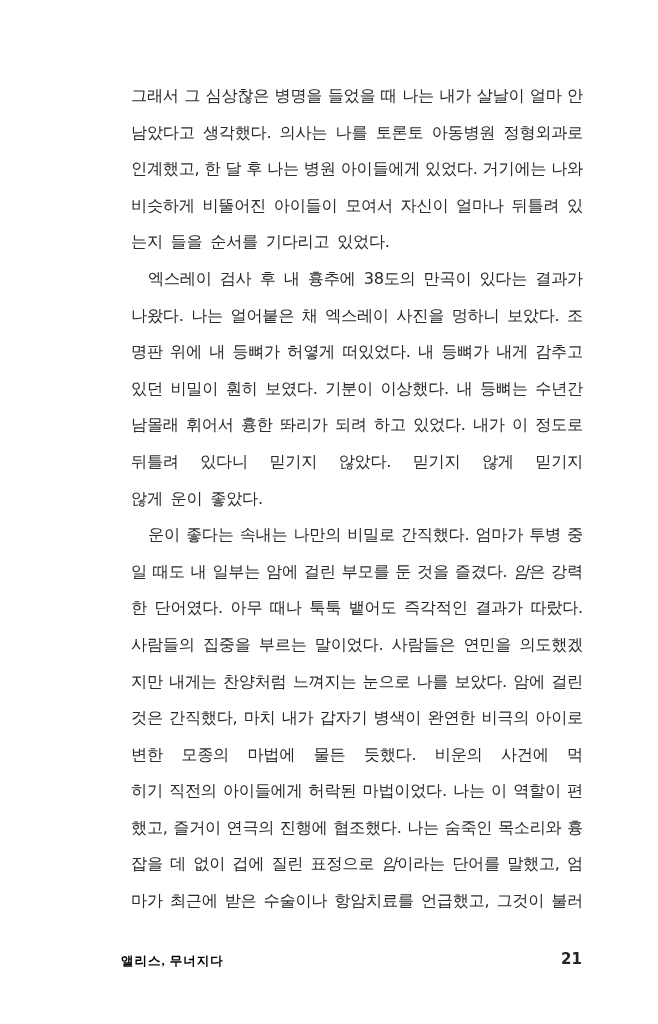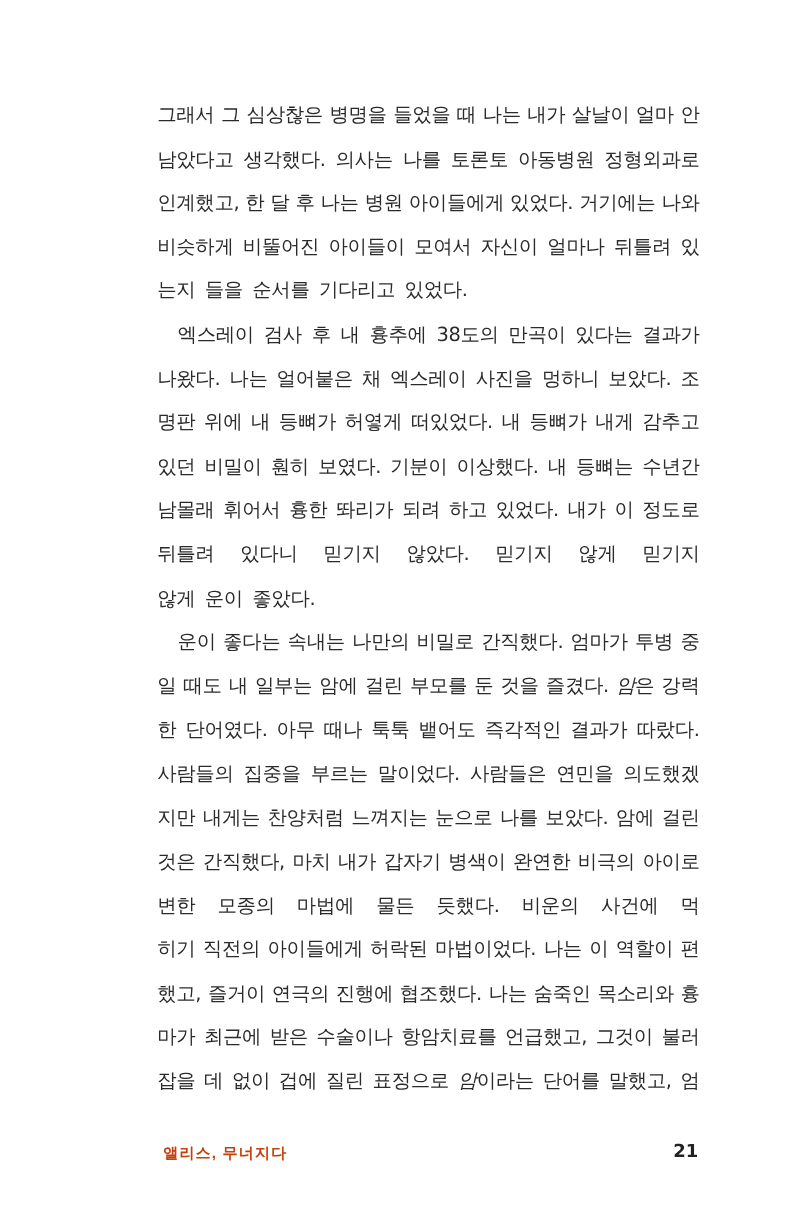--- a/index.html
+++ b/index.html
@@ -15,23 +15,23 @@
   .line {
     height: 36.6px; line-height: 36.6px; white-space: nowrap;
     display: flex; justify-content: space-between;
     letter-spacing: -0.3px;
   }
   .line.last { justify-content: flex-start; }
   .line.indent { padding-left: 17px; }
   .line span.w { display: inline-block; }
   em { font-style: italic; }
   .footer-title {
-    position: absolute; left: 136px; top: 953px;
-    font-family: Liberation Sans, sans-serif; font-weight: bold;
-    font-size: 12.5px; color: #c2410c; letter-spacing: 1px;
+    position: absolute; left: 121px; top: 953px;
+    font-family: Liberation Serif, serif; font-weight: bold;
+    font-size: 12.5px; color: #000000; letter-spacing: 1px;
   }
   .footer-page {
     position: absolute; left: 561px; top: 950px;
     font-family: "DejaVu Sans", sans-serif; font-weight: bold;
     font-size: 15px; color: #222;
   }
 </style>
 </head>
 <body>
 
@@ -246,37 +246,37 @@
         <span class="w">즐거이</span>
         <span class="w">연극의</span>
         <span class="w">진행에</span>
         <span class="w">협조했다.</span>
         <span class="w">나는</span>
         <span class="w">숨죽인</span>
         <span class="w">목소리와</span>
         <span class="w">흉</span>
       </div>
       <div class="line">
-        <span class="w">마가</span>
-        <span class="w">최근에</span>
-        <span class="w">받은</span>
-        <span class="w">수술이나</span>
-        <span class="w">항암치료를</span>
-        <span class="w">언급했고,</span>
-        <span class="w">그것이</span>
-        <span class="w">불러</span>
-      </div>
-      <div class="line">
         <span class="w">잡을</span>
         <span class="w">데</span>
         <span class="w">없이</span>
         <span class="w">겁에</span>
         <span class="w">질린</span>
         <span class="w">표정으로</span>
         <span class="w"><em>암</em>이라는</span>
         <span class="w">단어를</span>
         <span class="w">말했고,</span>
         <span class="w">엄</span>
       </div>
+      <div class="line">
+        <span class="w">마가</span>
+        <span class="w">최근에</span>
+        <span class="w">받은</span>
+        <span class="w">수술이나</span>
+        <span class="w">항암치료를</span>
+        <span class="w">언급했고,</span>
+        <span class="w">그것이</span>
+        <span class="w">불러</span>
+      </div>
     </div>
   <div class="footer-title">앨리스, 무너지다</div>
   <div class="footer-page">21</div>
 </div>
 
 </body></html>

